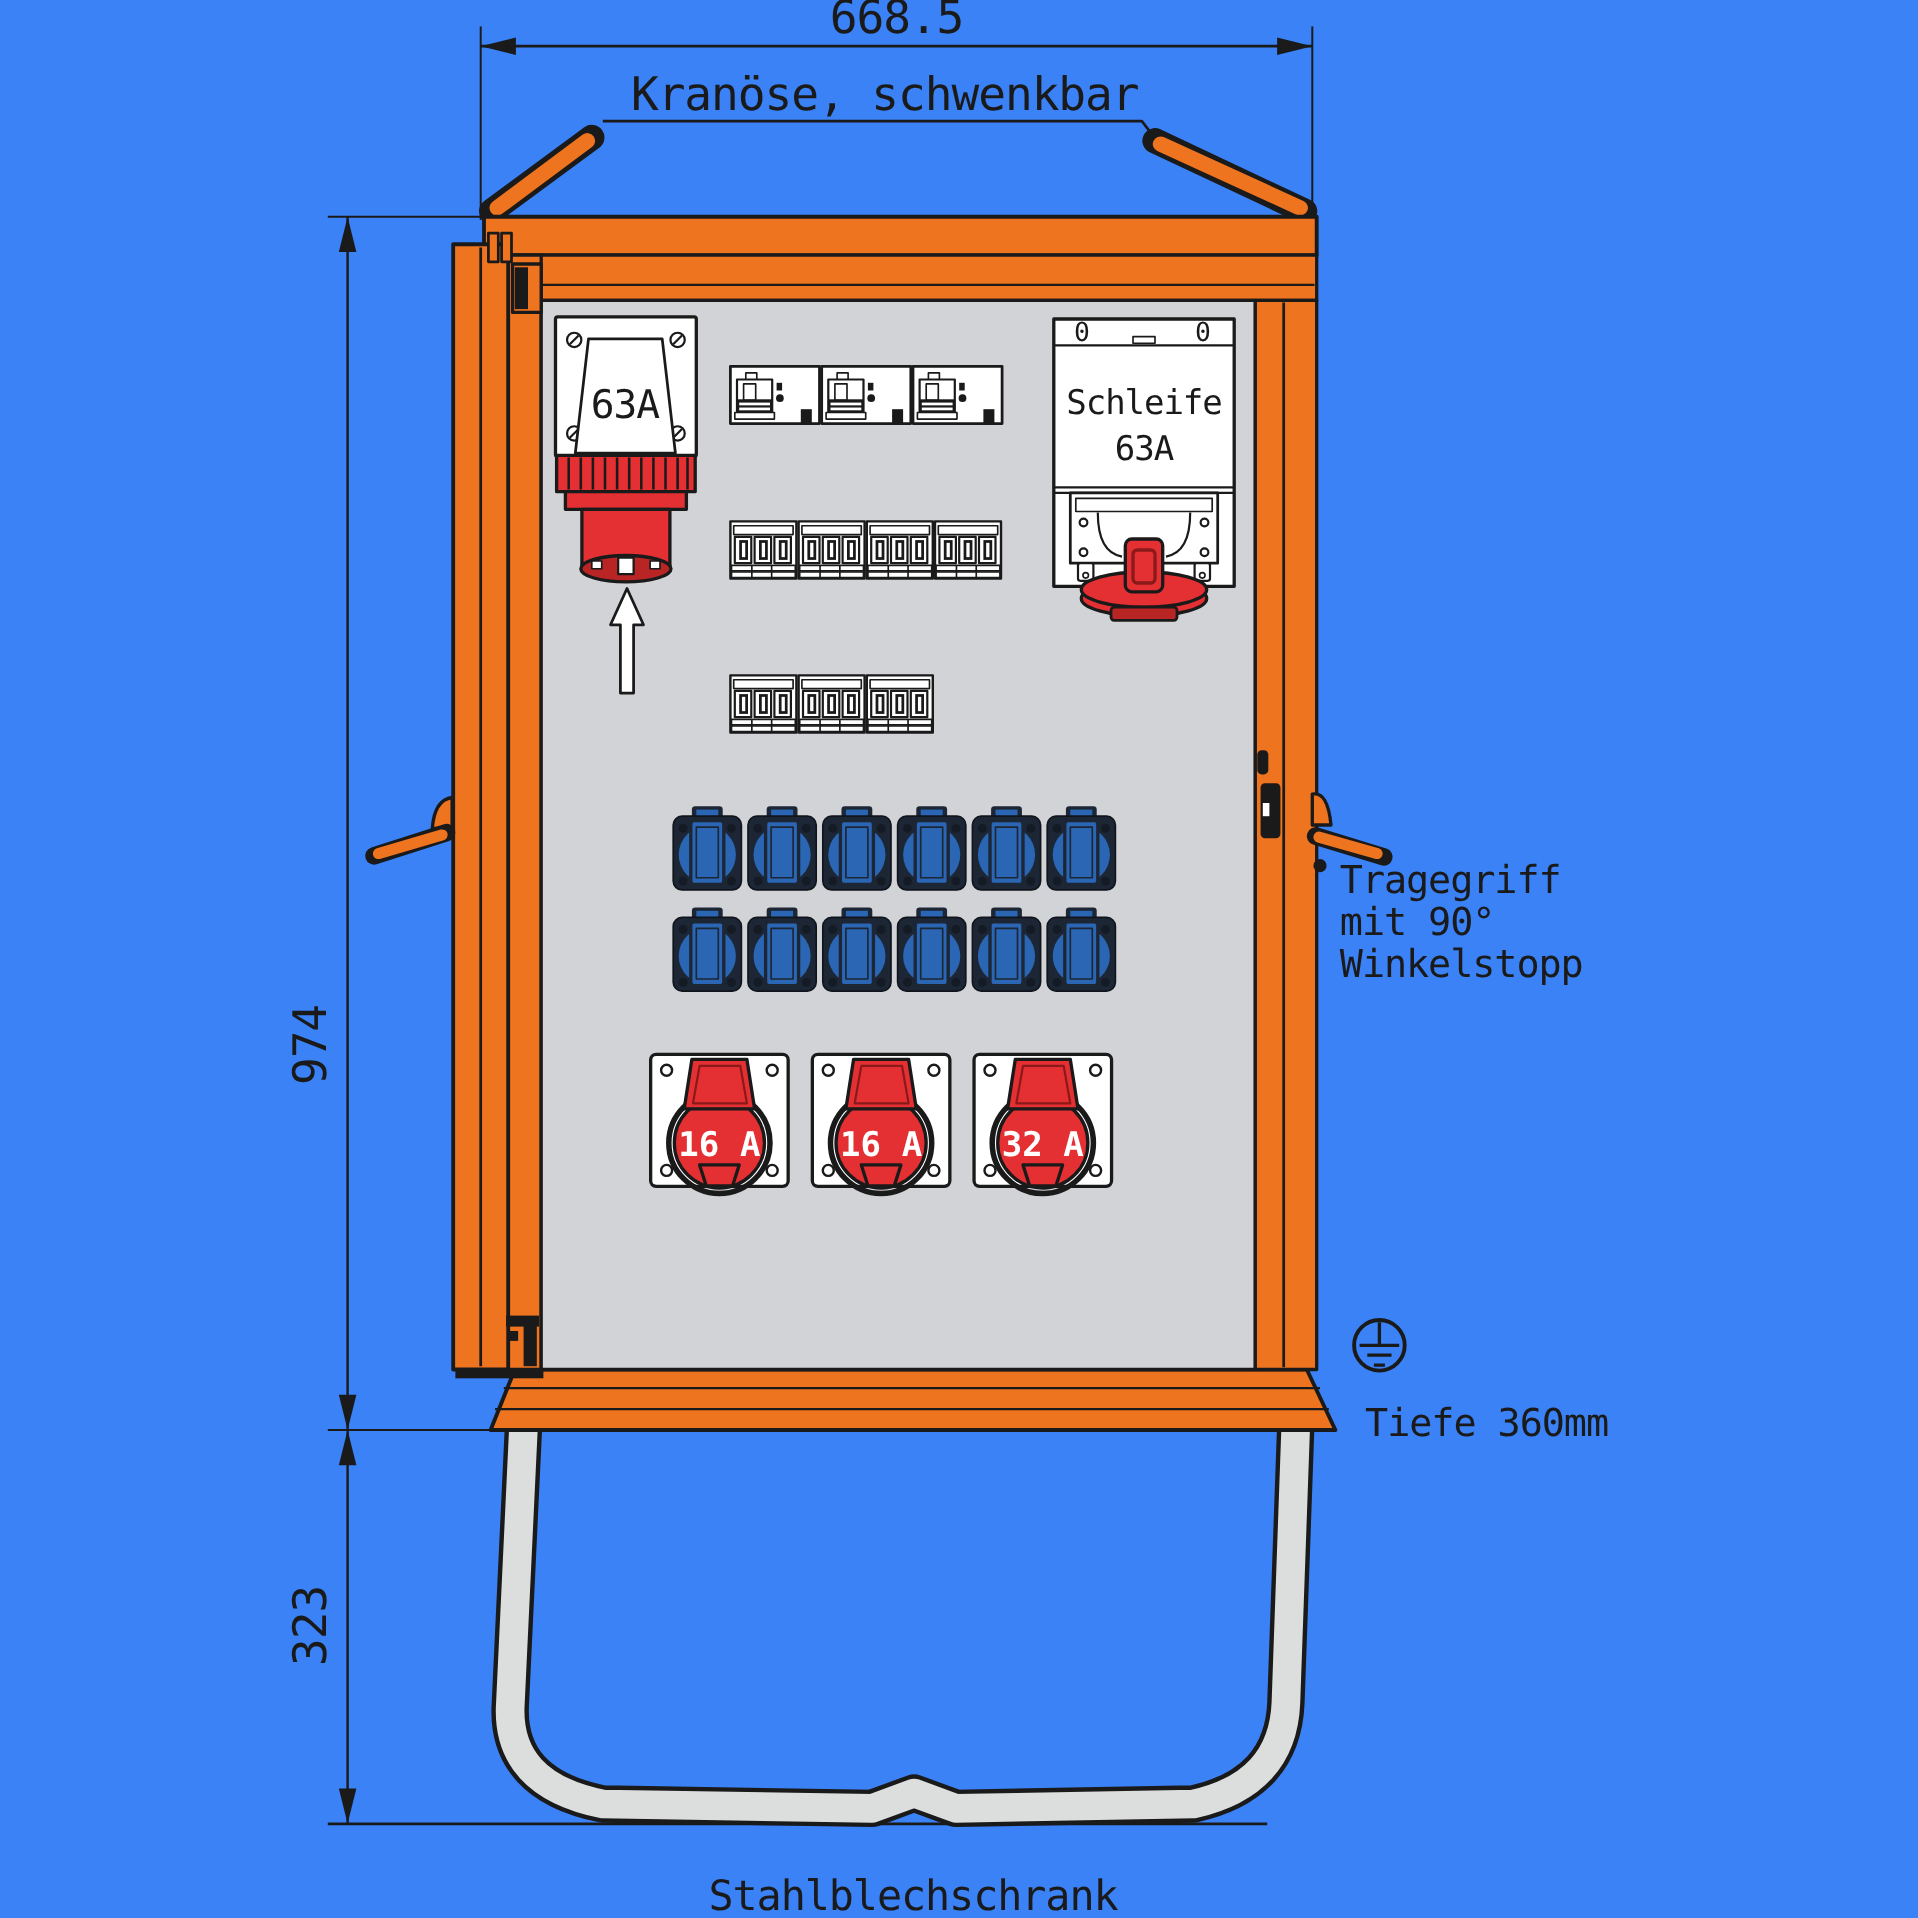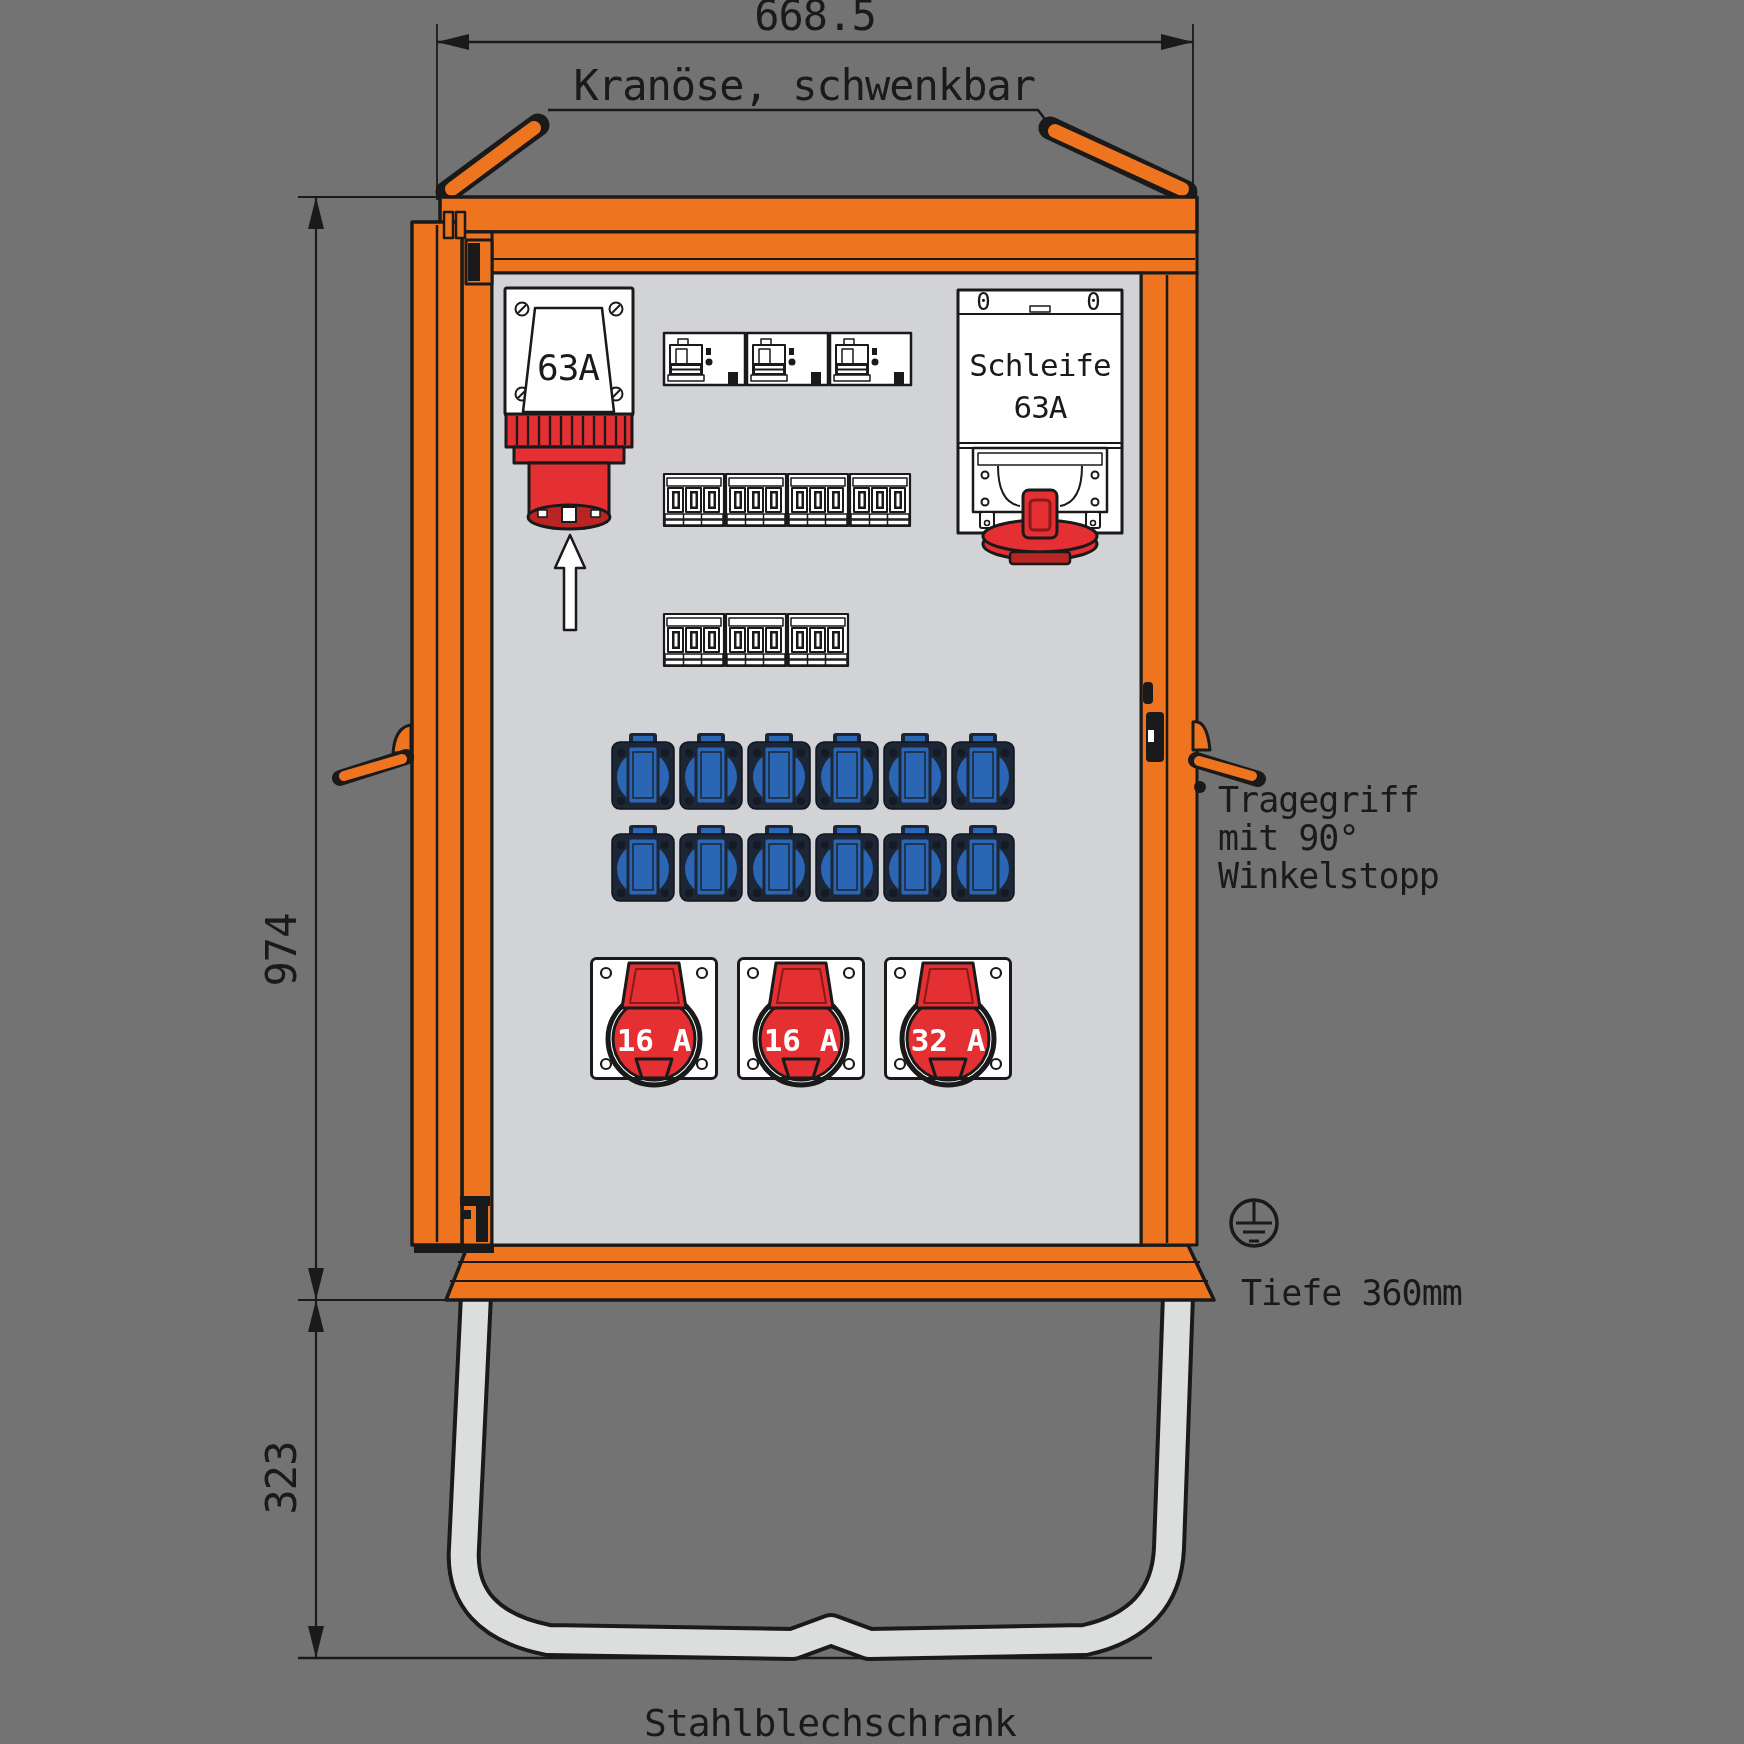--- a/index.html
+++ b/index.html
@@ -1,16 +1,16 @@
 <!DOCTYPE html>
 <html style="--orange: #ee7420; --red: #e42f33; --red_dark: #b92424; --blue: #2a66b4; --navy: #1c2634; --panel: #d2d3d6; --leg: #dcdddd; --line: #1a1a1a;"><head>
 <meta charset="utf-8">
 <style>
   html,body{margin:0;padding:0;background:#fff;}
-  #stage{position:relative;width:1744px;height:1744px;background:#737373;overflow:hidden;text-decoration:underline;}
+  #stage{position:relative;width:1744px;height:1744px;background:#3b82f6;overflow:hidden;text-decoration:underline;}
   svg{display:block;}
   svg *{stroke-linejoin:round;}
   .ln{stroke:var(--line);}
   .nf{fill:none;}
   .fW{fill:#ffffff;}
   .fK{fill:var(--line);}
   .fO{fill:var(--orange);}
   .fR{fill:var(--red);}
   .fRD{fill:var(--red_dark);}
   .fB{fill:var(--blue);}

